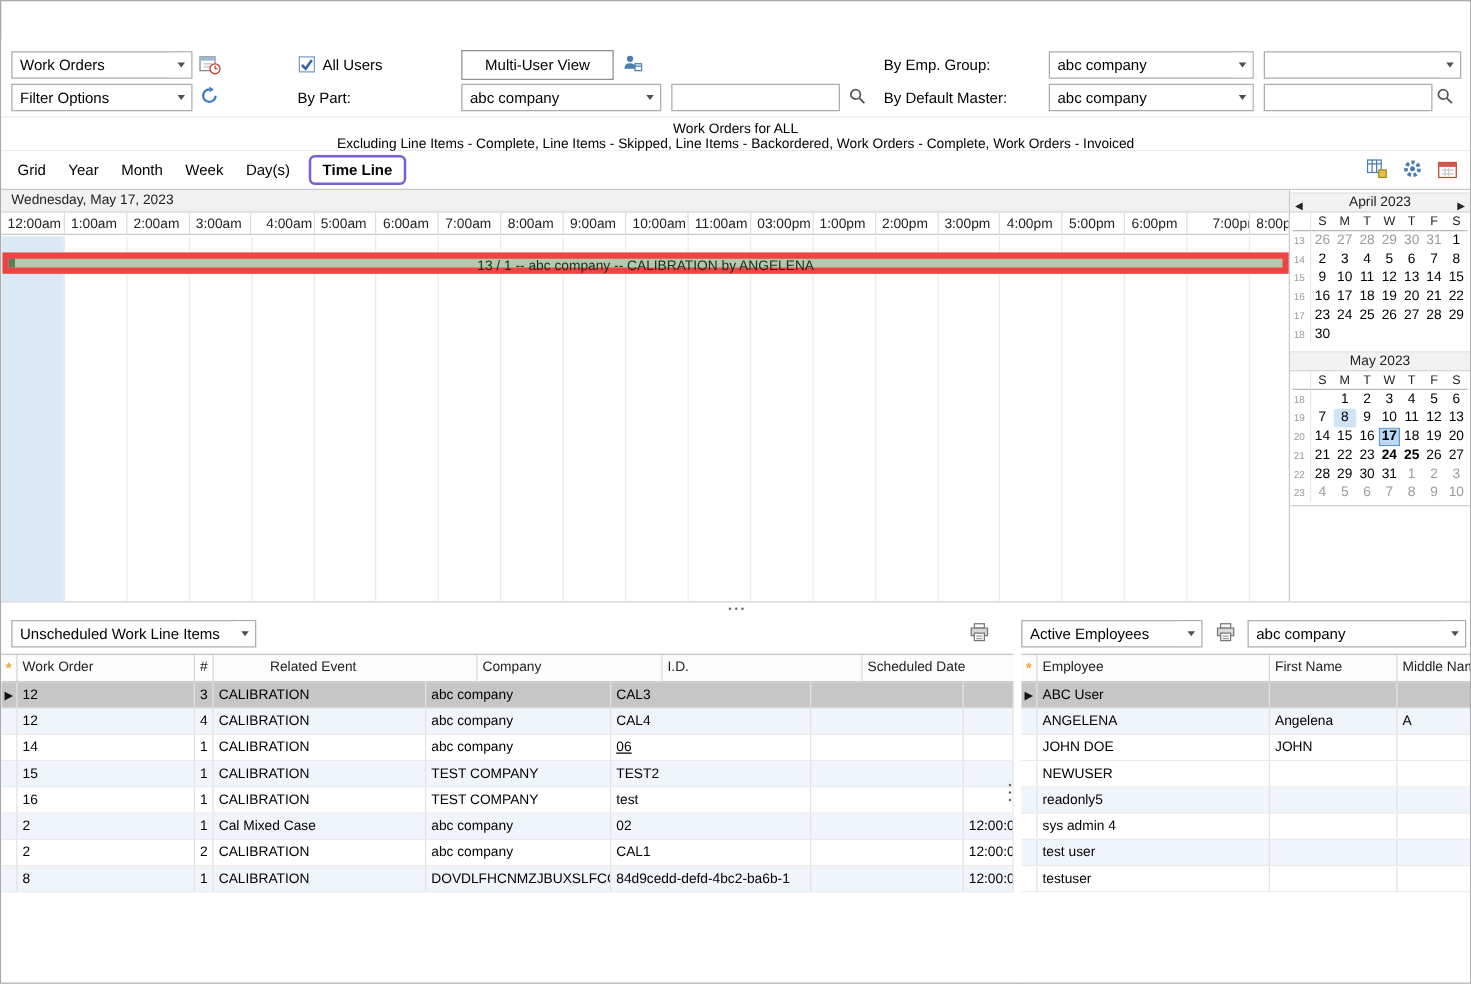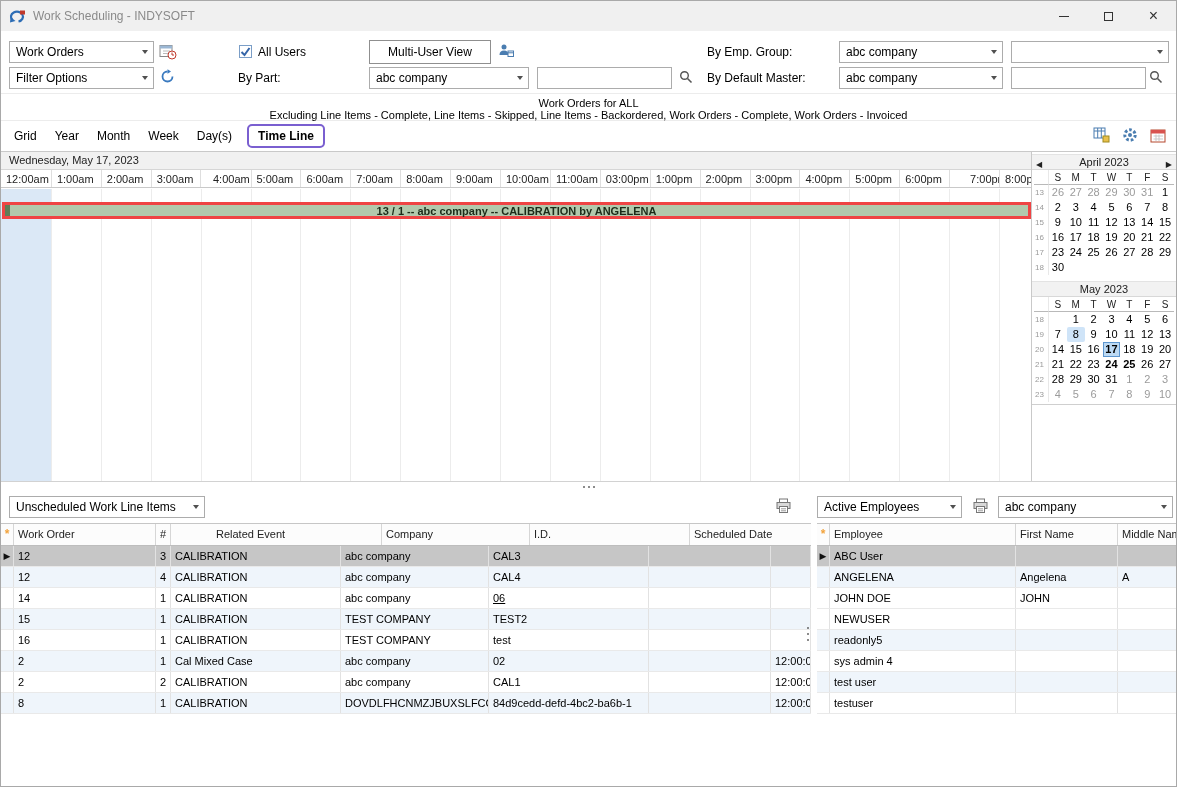--- a/index.html
+++ b/index.html
@@ -36,21 +36,21 @@
   .tab-icons{position:absolute;right:10px;top:6px;display:flex;gap:12px;align-items:center}
   
   .tl{position:absolute;top:150px;left:0;width:1030px;height:330px;border-top:1px solid #c9c9c9;overflow:hidden;background:#fff}
   .tl-date{height:18px;background:#f1f1f1;border-bottom:1px solid #d6d6d6;font-size:11px;line-height:17px;padding-left:8px;color:#222}
   .tl-times{position:relative;height:18px;border-bottom:1px solid #c9c9c9;overflow:hidden}
   .tl-time{position:absolute;top:0;height:18px;line-height:18px;font-size:11px;color:#222;padding-left:5px;border-left:1px solid #dedede;white-space:nowrap;overflow:hidden}
   .tl-time.first{border-left:none}
   .tl-body{position:absolute;top:37px;left:0;right:0;bottom:0}
   .tl-col{position:absolute;top:0;bottom:0;border-left:1px solid #ececec;z-index:0}
   .tl-col.first{border-left:none;background:#dbe8f6}
-  .tl-event{position:absolute;left:1px;right:0;top:13px;height:17px;background:#b2c9ac;border:3px solid #ef4444;display:flex;align-items:center;justify-content:center;z-index:2;font-size:11px;font-weight:bold;color:#1c2b18}
+  .tl-event{position:absolute;left:1px;right:0;top:13px;height:17px;background:#b2c9ac;border:5px solid #ef4444;display:flex;justify-content:center;z-index:2;font-size:11px;font-weight:normal;color:#1c2b18}
   .tl-event-handle{position:absolute;left:0;top:0;bottom:0;width:5px;background:#5e7d57}
   
   .calpanel{position:absolute;top:150px;left:1030px;right:0;height:330px;border-top:1px solid #c9c9c9;border-left:1px solid #c9c9c9;background:#fff;padding-top:2px}
   .cal-month + .cal-month{margin-top:6px}
   .cal-month:last-child{border-bottom:1px solid #cfcfcf;padding-bottom:2px}
   .cal-head{position:relative;height:16px;line-height:15px;background:#f2f2f2;border-top:1px solid #e3e3e3;border-bottom:1px solid #d8d8d8;text-align:center;font-size:11px;color:#222}
   .cal-nav{position:absolute;top:2px;font-size:8px;color:#222}
   .cal-nav.prev{left:4px}
   .cal-nav.next{right:4px}
   .cal-grid{display:grid;grid-template-columns:15px repeat(7,1fr);padding:0 2px}
@@ -80,41 +80,20 @@
   .g-header .g-cell{line-height:21px;border-right:1px solid #d6d6d6;color:#222}
   .g-cell.num{text-align:right}
   .g-cell.g-ind{padding:0;text-align:center;font-size:9px;line-height:21px;color:#111}
   .hdr-star{color:#f2a33c;font-weight:bold;font-size:12px;line-height:20px}
 </style>
 </head>
 <body>
 
 <div class="window">
 
-  <div class="titlebar">
-    <span style="display:flex">
-      <svg width="18" height="16" viewBox="0 0 18 16">
-        <path d="M3.5 12 A6 5 0 1 1 9.5 13.5" fill="none" stroke="#2d6db5" stroke-width="2.2"></path>
-        <polygon points="1.5,9 6.5,13 1,14.5" fill="#2d6db5"></polygon>
-        <rect x="11" y="2.5" width="5" height="4" fill="#c0392b"></rect>
-      </svg>
-    </span>
-    <span class="title-text">Work Scheduling - INDYSOFT</span>
-    <div class="win-btns">
-      <div class="win-btn">
-          <span class="glyph-min"></span>
-        </div>
-      <div class="win-btn">
-          <span class="glyph-max"></span>
-        </div>
-      <div class="win-btn">
-          <span class="glyph-close">×</span>
-        </div>
-    </div>
-  </div>
 
   <div class="toolbar">
 
     <div class="cb" style="left:8px;top:10px;width:145px">
       <span class="cb-text">Work Orders</span>
       <span class="dd-btn"></span>
     </div>
     <span class="icon-abs" style="left:158px;top:12px">
       <svg width="18" height="17" viewBox="0 0 18 17">
         <rect x="1" y="2.5" width="12" height="11" fill="#fff" stroke="#888"></rect>

